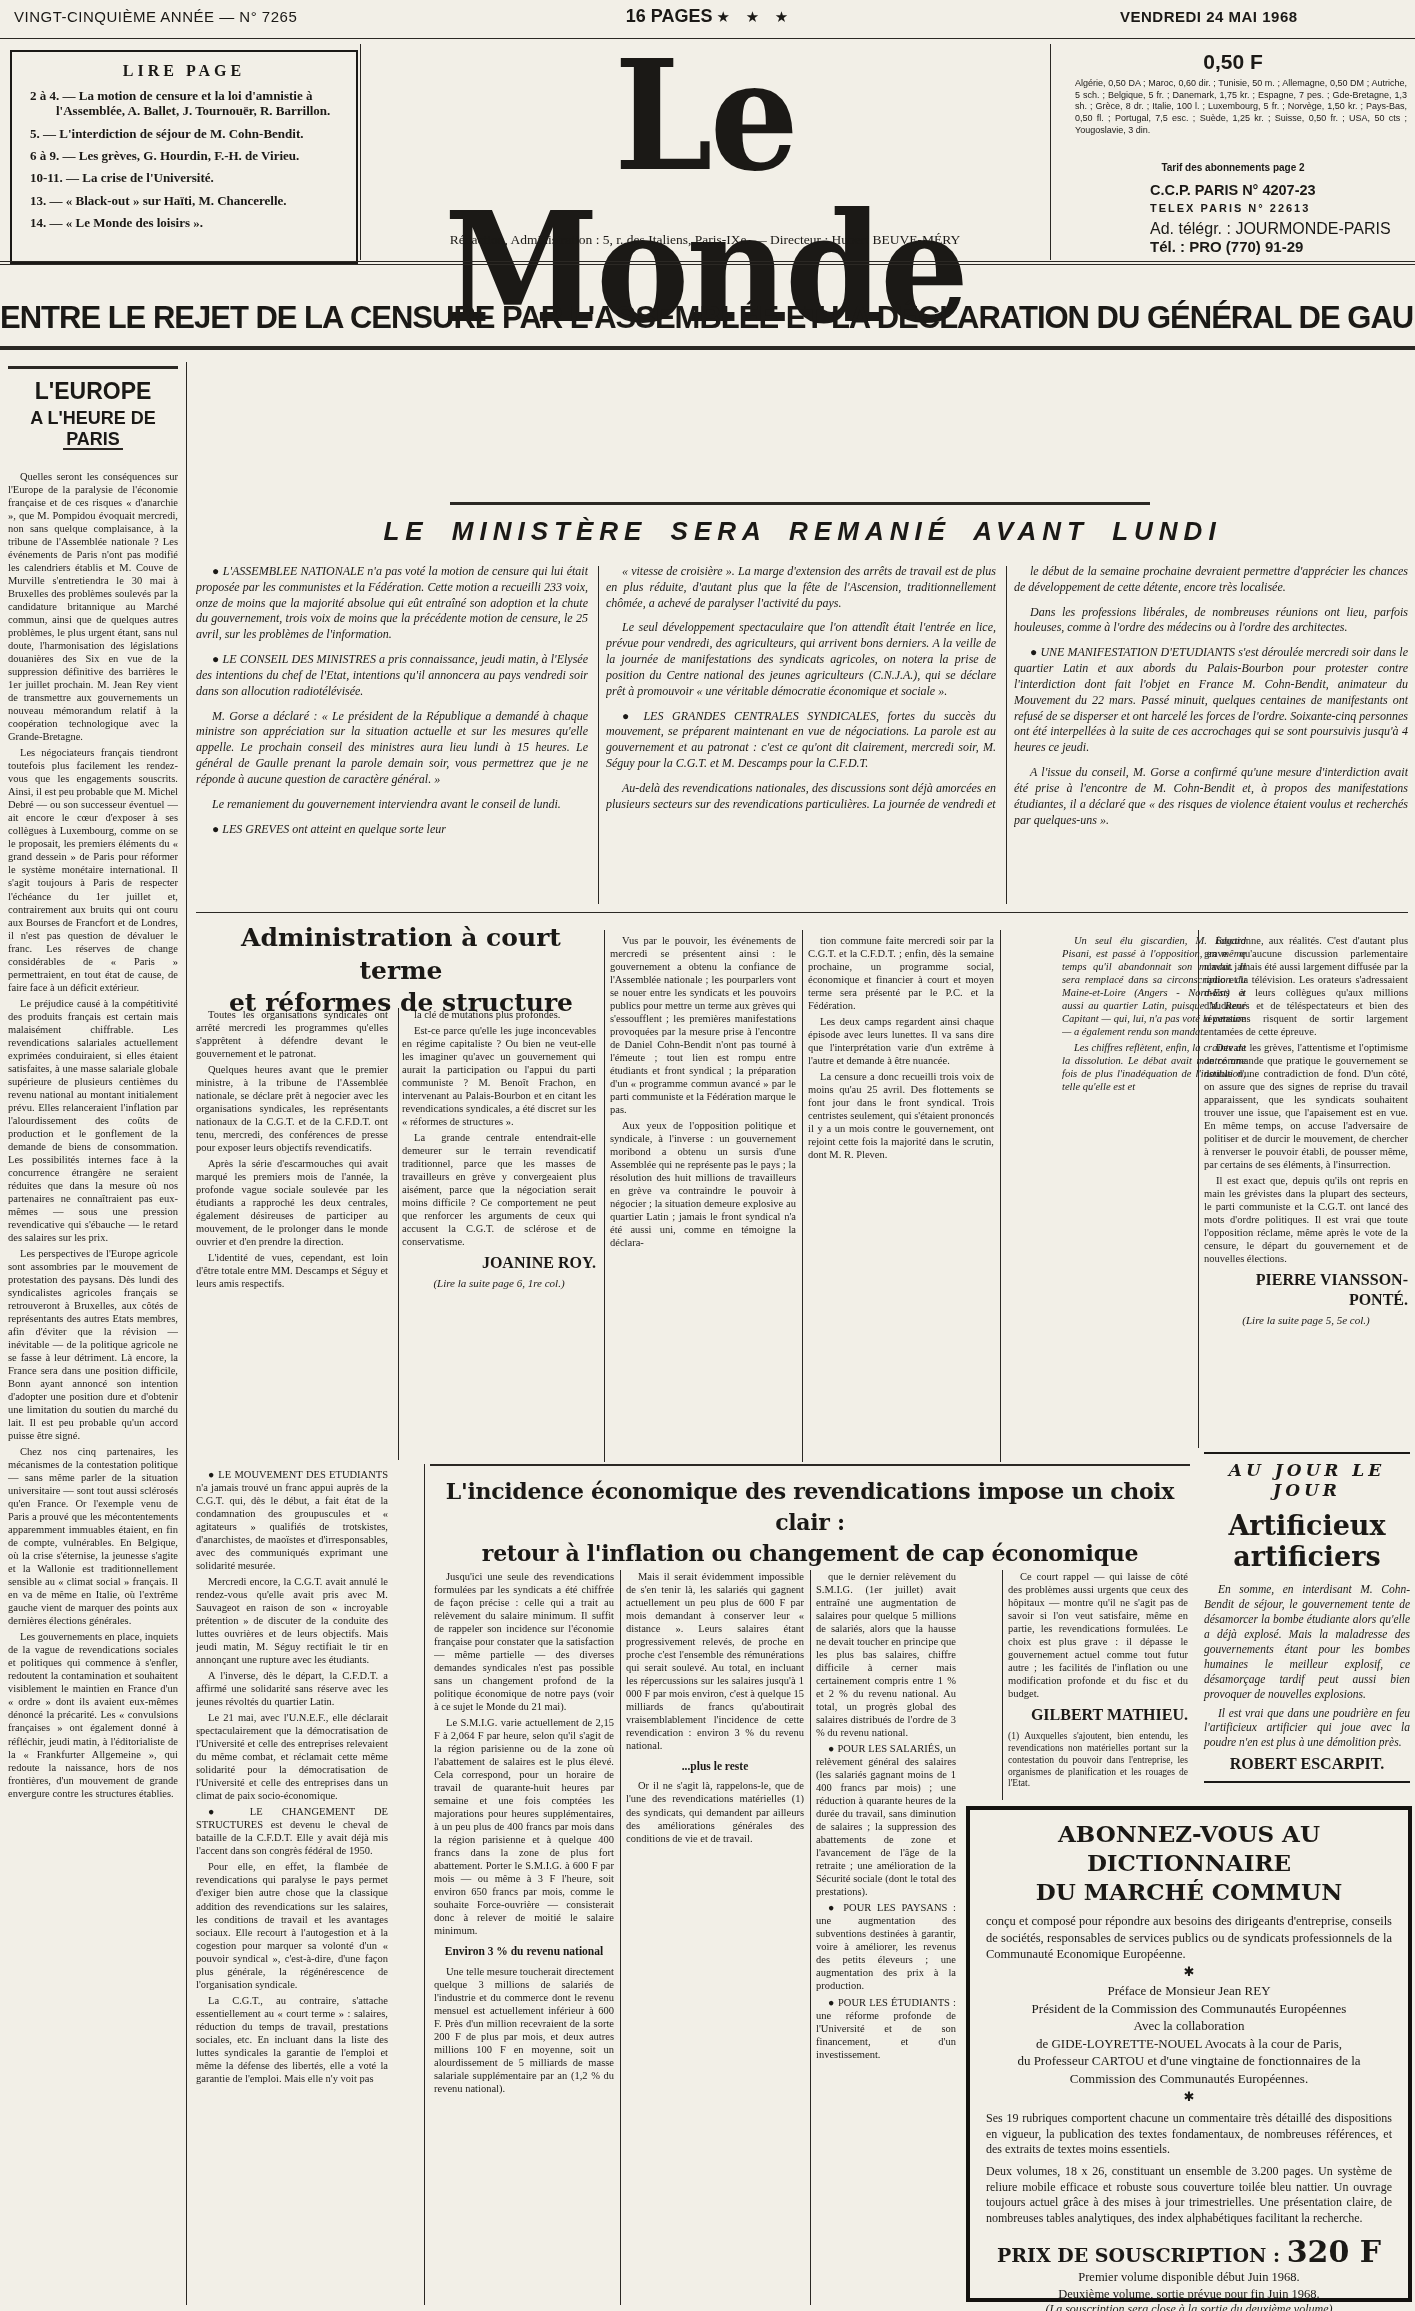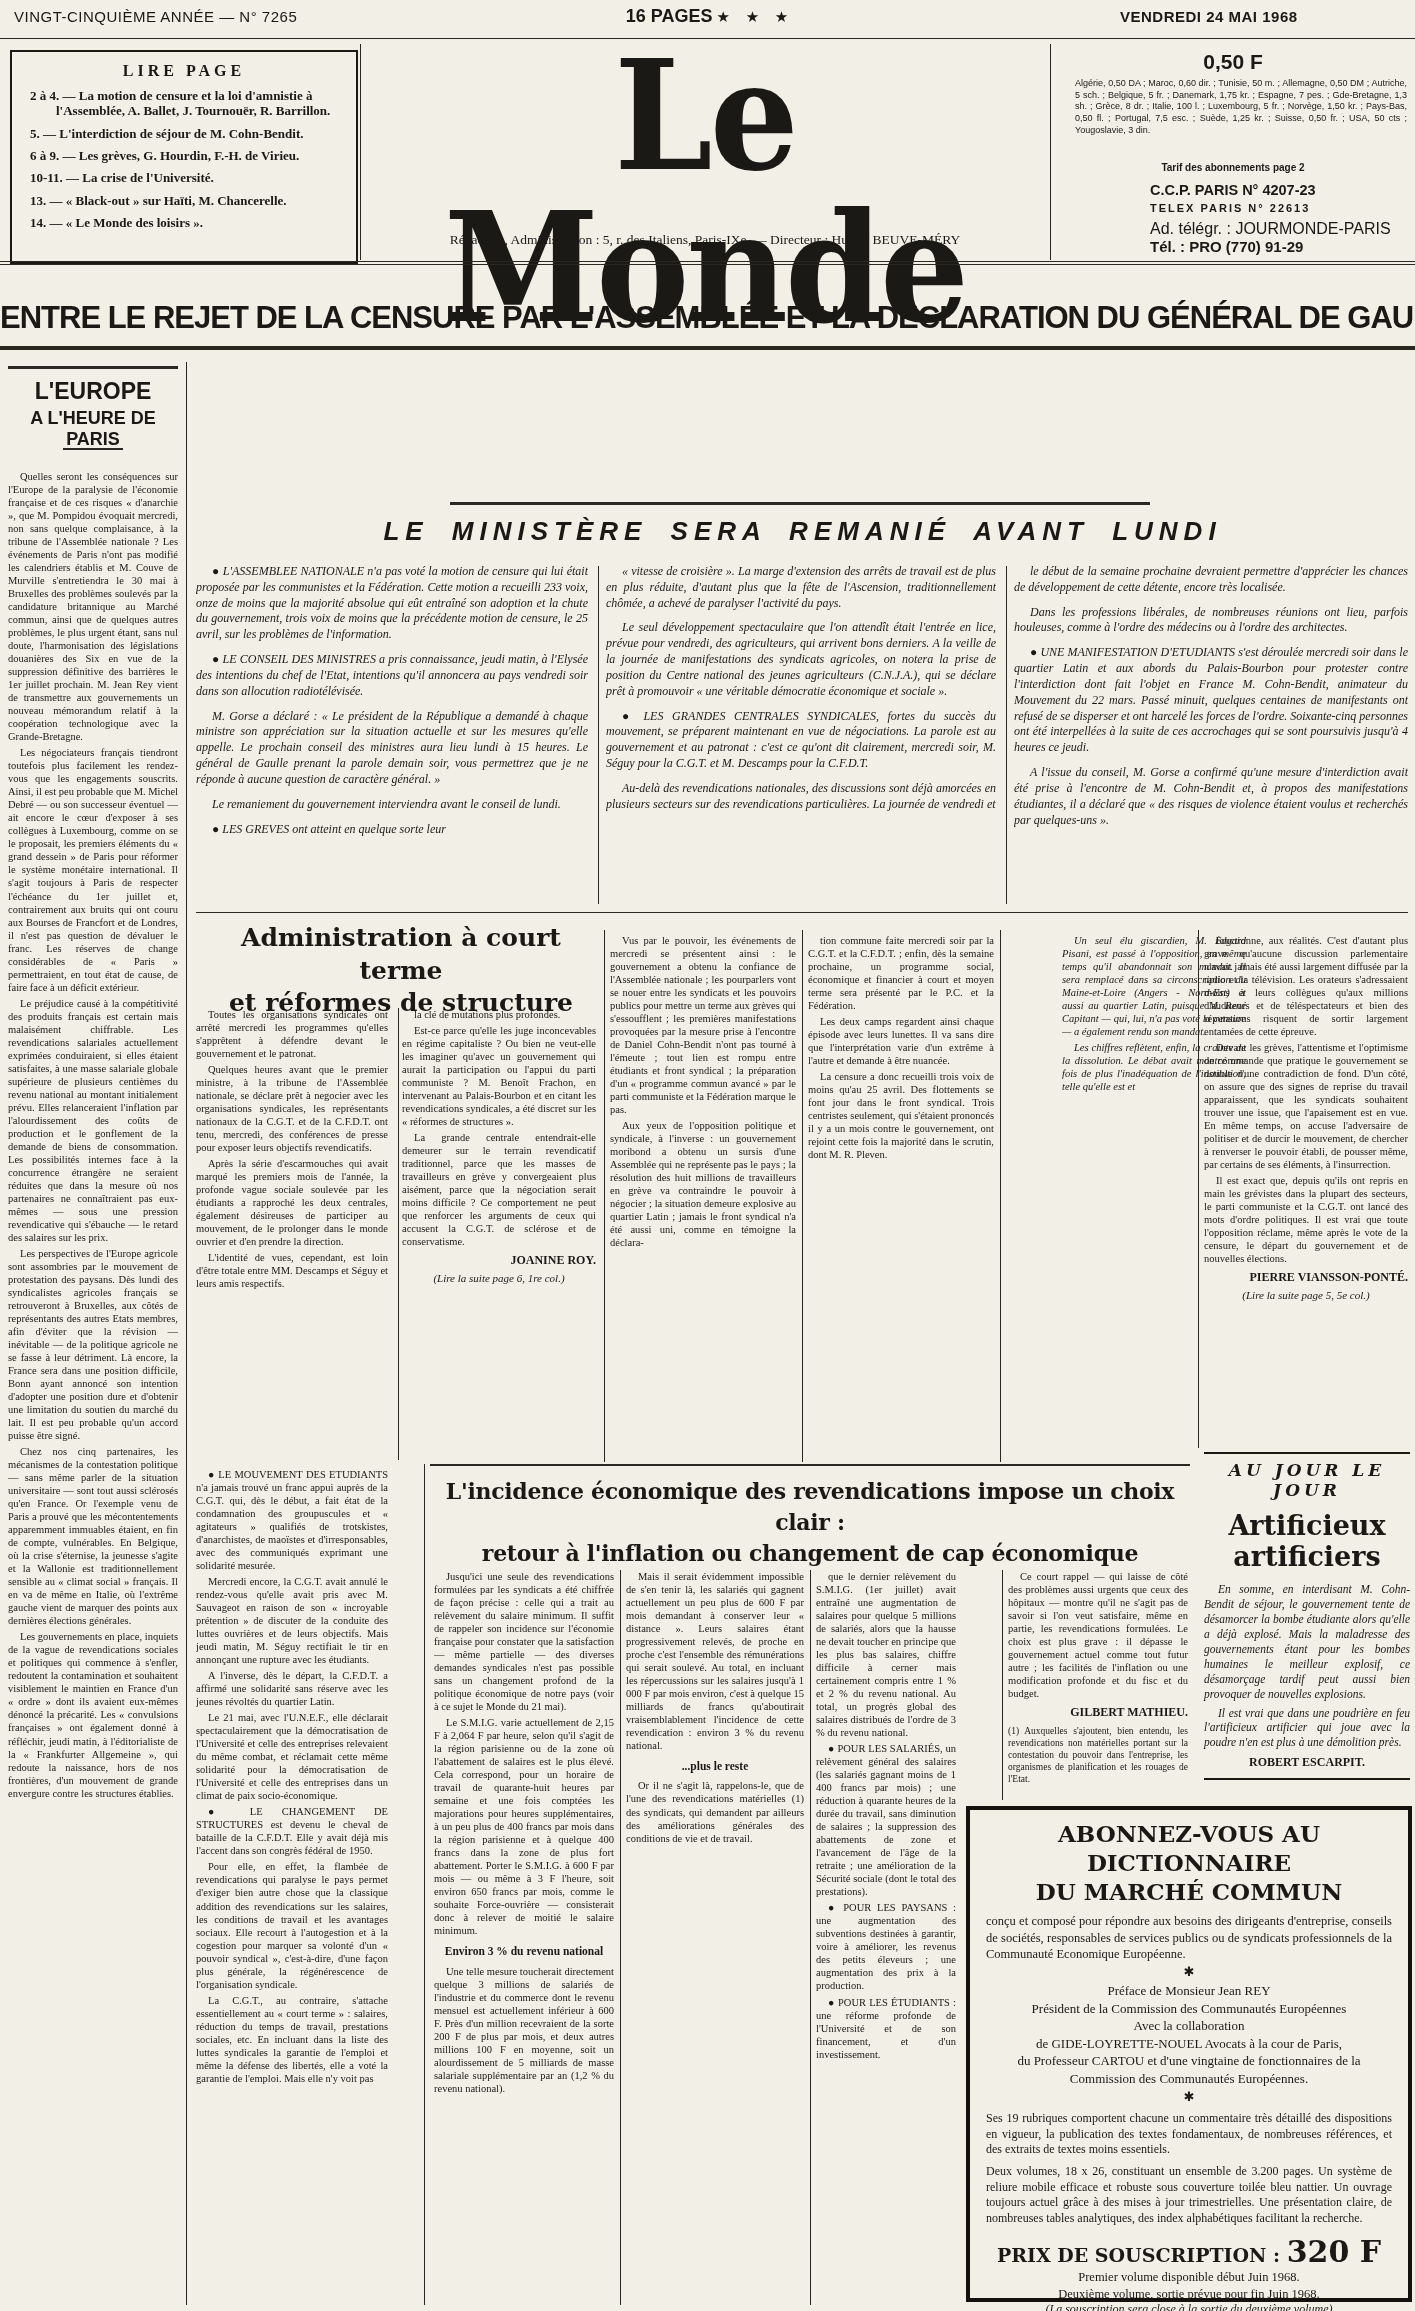--- a/index.html
+++ b/index.html
@@ -31,21 +31,21 @@
   .mainhead{font-family:"Liberation Sans",sans-serif;font-weight:bold;font-size:45px;letter-spacing:-1px;
             line-height:1.2;text-align:center;}
   .ministere{font-family:"Liberation Sans",sans-serif;font-weight:bold;font-style:italic;font-size:26px;
              letter-spacing:6px;word-spacing:10px;text-align:center;white-space:nowrap;}
   .bulcol{position:absolute;text-align:justify;font-style:italic;font-size:12px;line-height:1.32;overflow:hidden;}
   .bulcol p{margin:0 0 9px 0;text-indent:16px;font-style:italic;}
   .col{position:absolute;text-align:justify;font-size:10.5px;line-height:1.24;overflow:hidden;}
   .col p{margin:0 0 3px 0;text-indent:12px;}
   .rev-title{font-family:"DejaVu Serif",serif;font-weight:bold;font-size:25px;line-height:1.3;text-align:center;}
   .colsub{text-align:center;font-weight:bold;font-size:11.5px;margin:7px 0 6px 0;}
-  .sig{text-align:right;font-weight:bold;font-size:12px;margin-top:5px;}
+  .sig{text-align:right;font-weight:bold;font-size:16px;margin-top:5px;}
   .cont{text-align:center;font-style:italic;font-size:11px;margin-top:4px;}
   .econ-title{font-family:"DejaVu Serif",serif;font-weight:bold;font-size:22px;line-height:1.4;text-align:center;
               letter-spacing:-.3px;}
   .aujour{position:absolute;}
   .aujour-rule{border-top:2px solid #1b1916;margin-bottom:6px;}
   .aujour-rubric{font-family:"DejaVu Serif",serif;font-weight:bold;font-style:italic;font-size:17px;
                  letter-spacing:4px;text-align:center;margin:4px 0 10px 0;}
   .aujour-title{font-family:"DejaVu Serif",serif;font-weight:bold;font-size:27px;text-align:center;margin:0 0 10px 0;}
   .aujour-body{text-align:justify;font-style:italic;font-size:11.5px;line-height:1.3;}
   .aujour-body p{margin:0 0 4px 0;text-indent:14px;}

